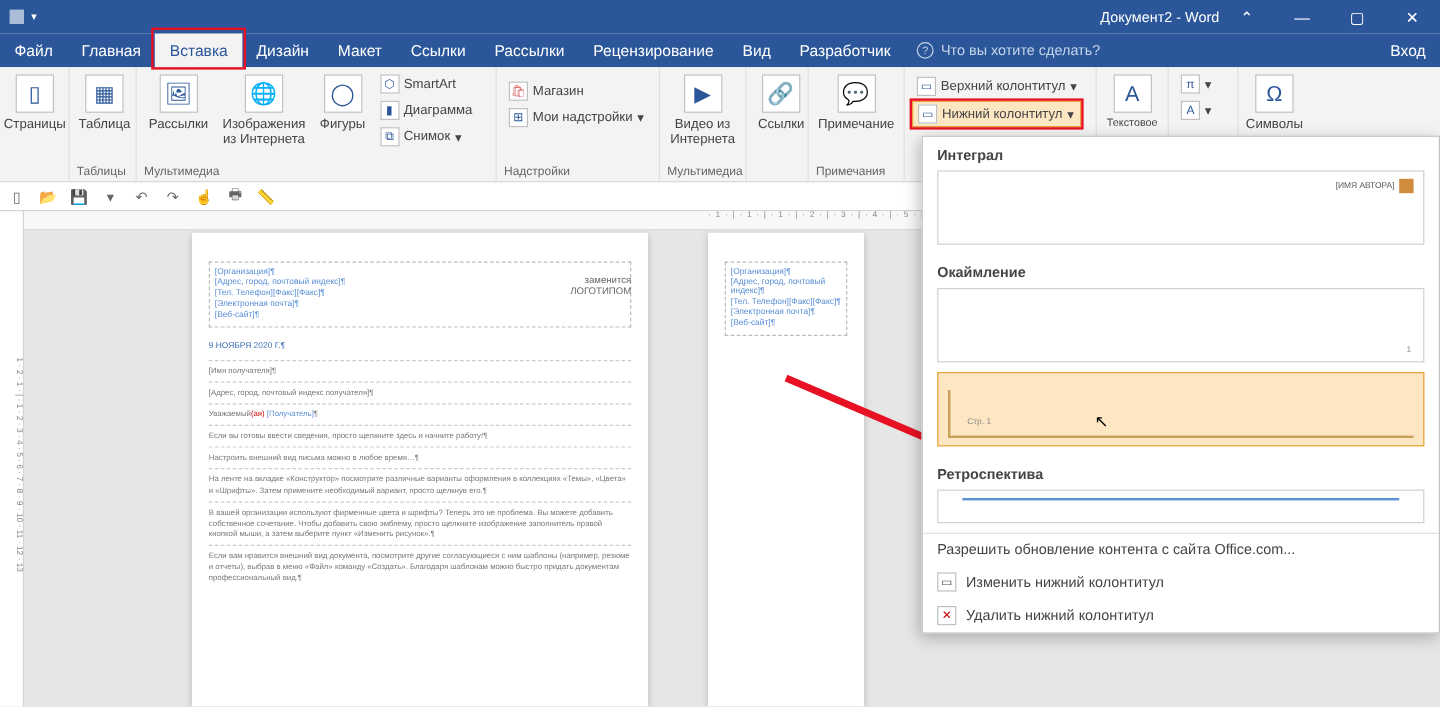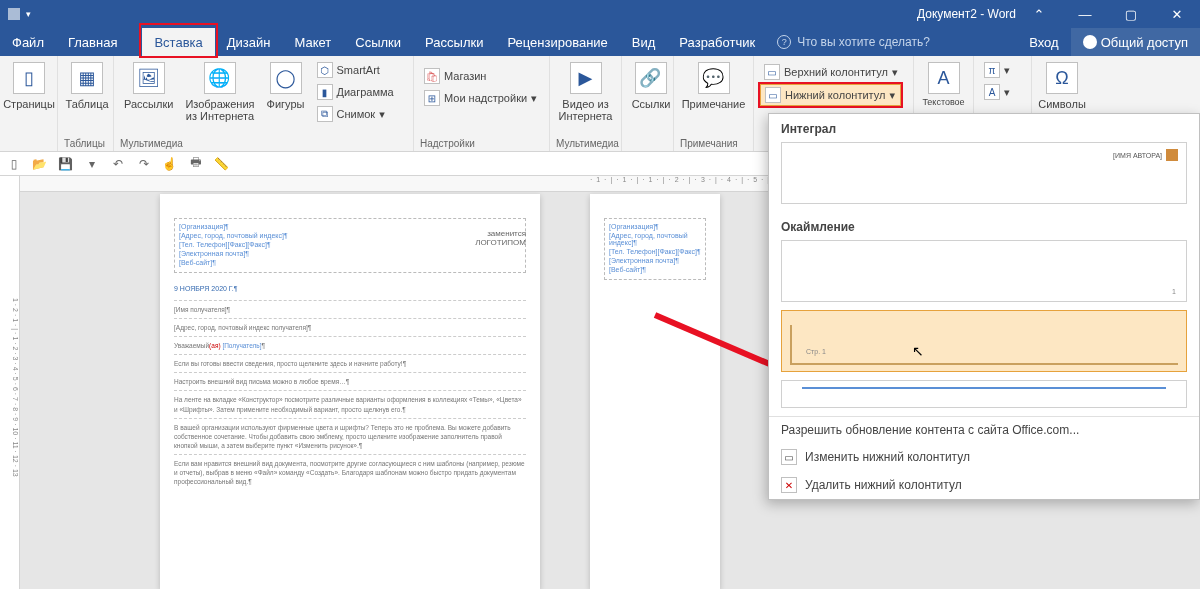--- a/index.html
+++ b/index.html
@@ -10,21 +10,21 @@
 .titlebar-left { display: flex; align-items: center; padding-left: 8px; gap: 6px; }
 .titlebar-left .square { width: 12px; height: 12px; background: #fff; opacity: .6; }
 .titlebar-center { flex: 1; text-align: right; }
 .titlebar-right { display: flex; }
 .win-btn { width: 46px; height: 28px; display: flex; align-items: center; justify-content: center; color: #fff; font-size: 13px; }
 
 
 .tabs { height: 28px; background: #2b579a; display: flex; align-items: stretch; color: #fff; font-size: 13px; }
 .tab { padding: 0 12px; display: flex; align-items: center; cursor: pointer; }
 .tab.active { background: #f3f3f3; color: #2b579a; }
-.tab.highlight { position: relative; margin-left: 13px; }
+.tab.highlight { position: relative; }
 .tab.highlight::after { content:''; position:absolute; top:-5px; left:-3px; right:-3px; bottom:-2px; border:2px solid #e81123; pointer-events:none; }
 .tell { flex: 1; display: flex; align-items: center; padding-left: 10px; color: #c4d4ea; font-size: 12px; }
 .tell .bulb { width:14px; height:14px; border:1px solid #c4d4ea; border-radius:50%; margin-right:6px; display:flex; align-items:center; justify-content:center; font-size:9px;}
 .signin { padding:0 12px; display:flex; align-items:center; }
 .share { padding:0 12px; display:flex; align-items:center; gap:4px; background:#4068a3; }
 .share .icon { width:14px; height:14px; background:#fff; border-radius:50%; }
 
 
 .ribbon { height: 96px; background: #f3f3f3; border-bottom: 1px solid #d4d4d4; display: flex; }
 .group { border-right: 1px solid #e0e0e0; padding: 4px 6px 2px; display: flex; flex-direction: column; }
@@ -106,24 +106,20 @@
   <div class="tab">Ссылки</div>
   <div class="tab">Рассылки</div>
   <div class="tab">Рецензирование</div>
   <div class="tab">Вид</div>
   <div class="tab">Разработчик</div>
   <div class="tell">
       <span class="bulb">?</span>
       <span>Что вы хотите сделать?</span>
     </div>
   <div class="signin">Вход</div>
-  <div class="share">
-      <span class="icon"></span>
-      <span>Общий доступ</span>
-    </div>
 </div>
 
 <div class="ribbon">
   <div class="group" style="width:58px;">
     <div class="group-controls">
         <div class="big-btn">
           <div class="icon">▯</div>
           <div class="label">Страницы</div>
         </div>
       </div>
@@ -303,20 +299,21 @@
   </div>
   <div class="dd-section-title">Окаймление</div>
   <div class="dd-preview">
     <div class="pagenum">1</div>
   </div>
   <div class="dd-preview hover">
     <div class="corner-frame"></div>
     <div class="corner-text">Стр. 1</div>
     <span class="cursor-arrow" style="left:130px; top:32px;">↖</span>
   </div>
+  <div class="dd-section-title">Ретроспектива</div>
   <div class="dd-preview" style="height:28px;">
     <div class="retro-line"></div>
   </div>
   <div class="dd-menu">
     <div class="dd-menu-item">
         <span>Разрешить обновление контента с сайта Office.com...</span>
       </div>
     <div class="dd-menu-item">
         <div class="icon">▭</div>
         <span>Изменить нижний колонтитул</span>

